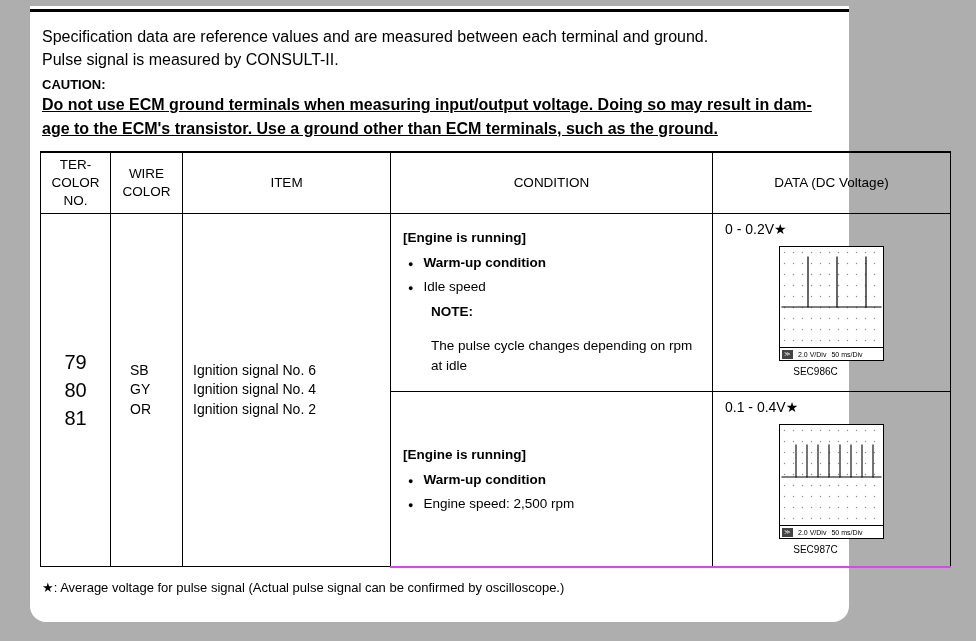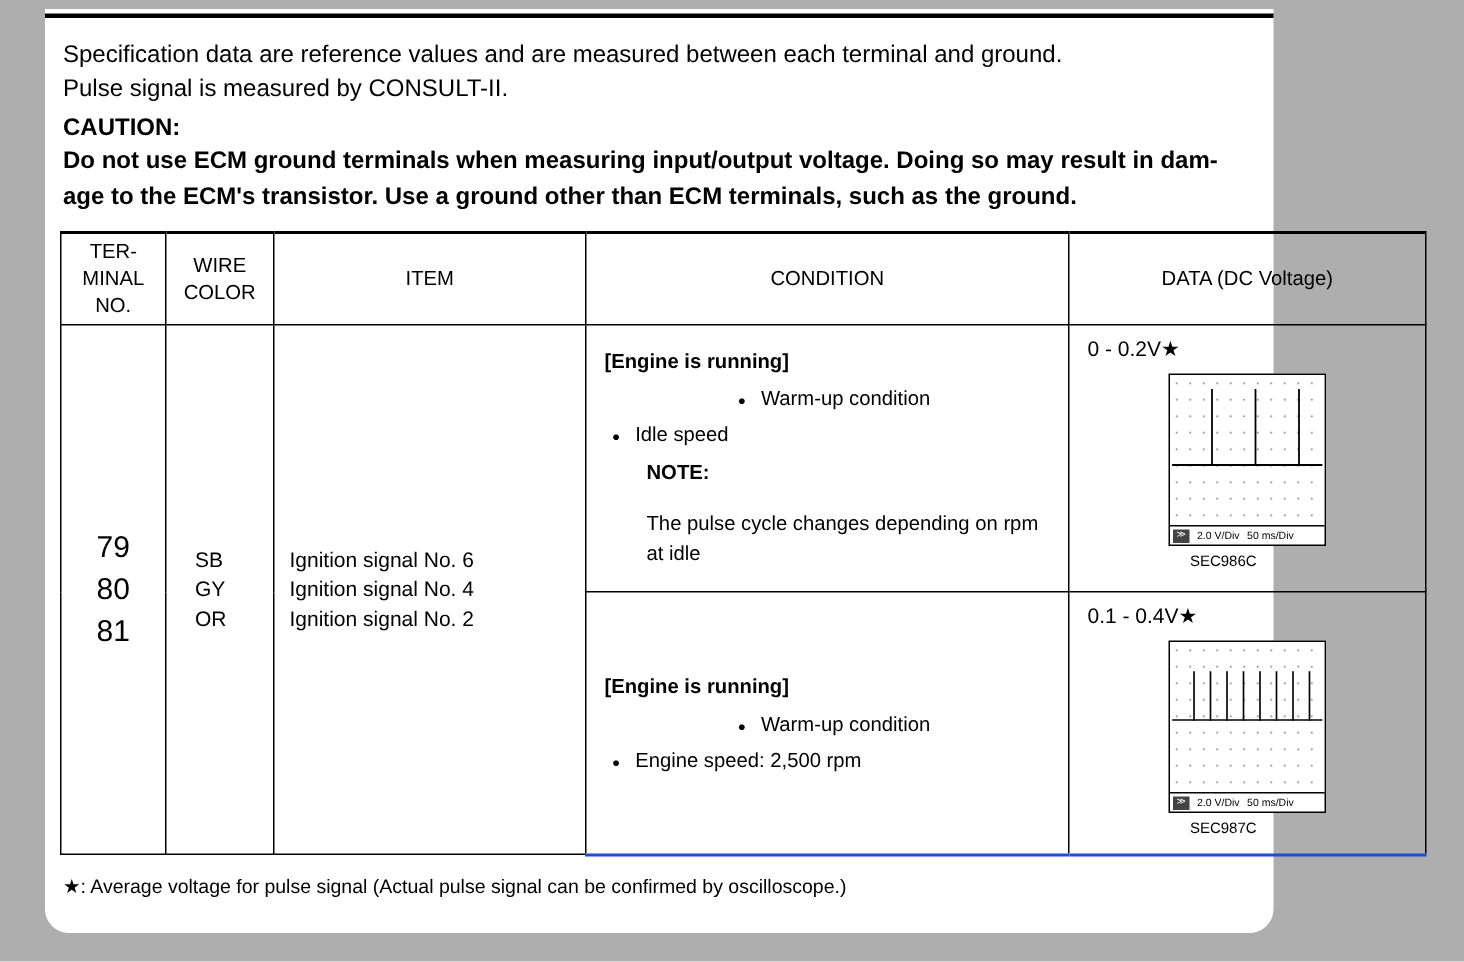--- a/index.html
+++ b/index.html
@@ -21,27 +21,28 @@
   .top-rule { height: 3px; background: #000; margin-top: 3px; }
 
   .intro {
     margin: 13px 16px 0 12px;
     font-size: 16px;
     line-height: 1.45;
     white-space: pre-line;
   }
   .caution-label {
     margin: 6px 16px 0 12px;
-    font-size: 16px;
+    font-size: 13px;
     font-weight: bold;
   }
   .caution-text {
     margin: 1px 16px 0 12px;
     font-size: 16px;
     font-weight: bold;
+    text-decoration: underline;
     line-height: 1.45;
     white-space: pre-line;
   }
 
   .spec-table {
     border-collapse: collapse;
     table-layout: fixed;
     margin: 11px 0 0 10px;
     width: 910px;
   }
@@ -51,21 +52,21 @@
     font-weight: normal;
     font-size: 13.5px;
     text-align: center;
     vertical-align: middle;
     line-height: 1.35;
     white-space: pre-line;
     height: 62px;
   }
   .spec-table tbody tr.row-idle { height: 178px; }
   .spec-table tbody tr.row-2500 { height: 175px; }
-  .spec-table tbody tr:last-child td { border-bottom: 2px solid #1d4ed8; }
+  .spec-table tbody tr:last-child td { border-bottom: 2px solid #d946ef; }
 
   .cell-terminal {
     text-align: center; vertical-align: middle;
     font-size: 20px; line-height: 1.4; white-space: pre-line;
   }
   .cell-wire {
     padding-left: 19px; vertical-align: middle;
     font-size: 14px; line-height: 1.4; white-space: pre-line;
   }
   .cell-item {
@@ -74,21 +75,21 @@
   }
 
   .cell-condition {
     vertical-align: middle;
     padding: 10px 8px 10px 12px;
     font-size: 13.5px;
   }
   .cond-state { font-weight: bold; margin-bottom: 10px; }
   .bullet { display: flex; align-items: baseline; margin: 9px 0 0 5px; }
   .bullet::before { content: "●"; font-size: 9px; margin-right: 10px; }
-  .bullet.bold { font-weight: normal; justify-content: center; }
+  .bullet.bold { font-weight: bold; }
   .note { margin: 10px 0 0 28px; }
   .note-label { font-weight: bold; margin-bottom: 17px; }
   .note-text { line-height: 1.45; }
 
   .cell-data { vertical-align: top; padding-top: 7px; font-size: 14px; }
   .data-value { padding-left: 12px; margin-bottom: 9px; }
   .scope { width: 105px; margin: 0 auto; border: 1px solid #000; background: #fff; }
   .scope svg { display: block; }
   .scope-strip {
     height: 13px;
@@ -129,21 +130,21 @@
     <colgroup>
       <col style="width:70px">
         <col style="width:72px">
         <col style="width:208px">
         <col style="width:322px">
         <col style="width:238px">
     </colgroup>
     <thead>
       <tr>
         <th>TER-
-MINAL
+COLOR
 NO.</th>
         <th>WIRE
 COLOR</th>
         <th>ITEM</th>
         <th>CONDITION</th>
         <th>DATA (DC Voltage)</th>
       </tr>
     </thead>
     <tbody>
       <tr class="row-idle">

